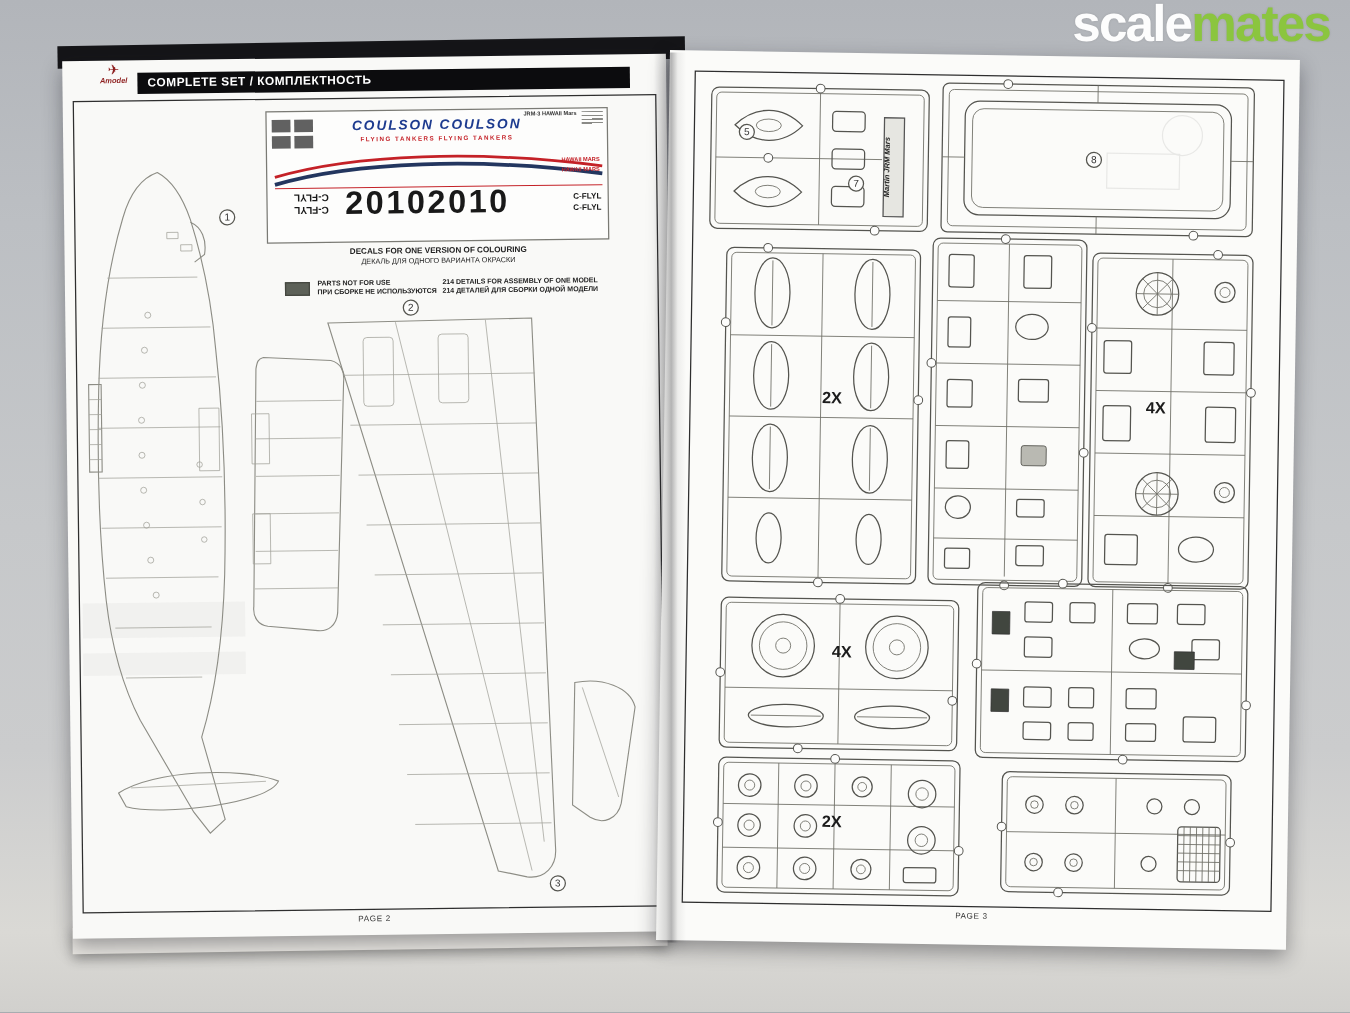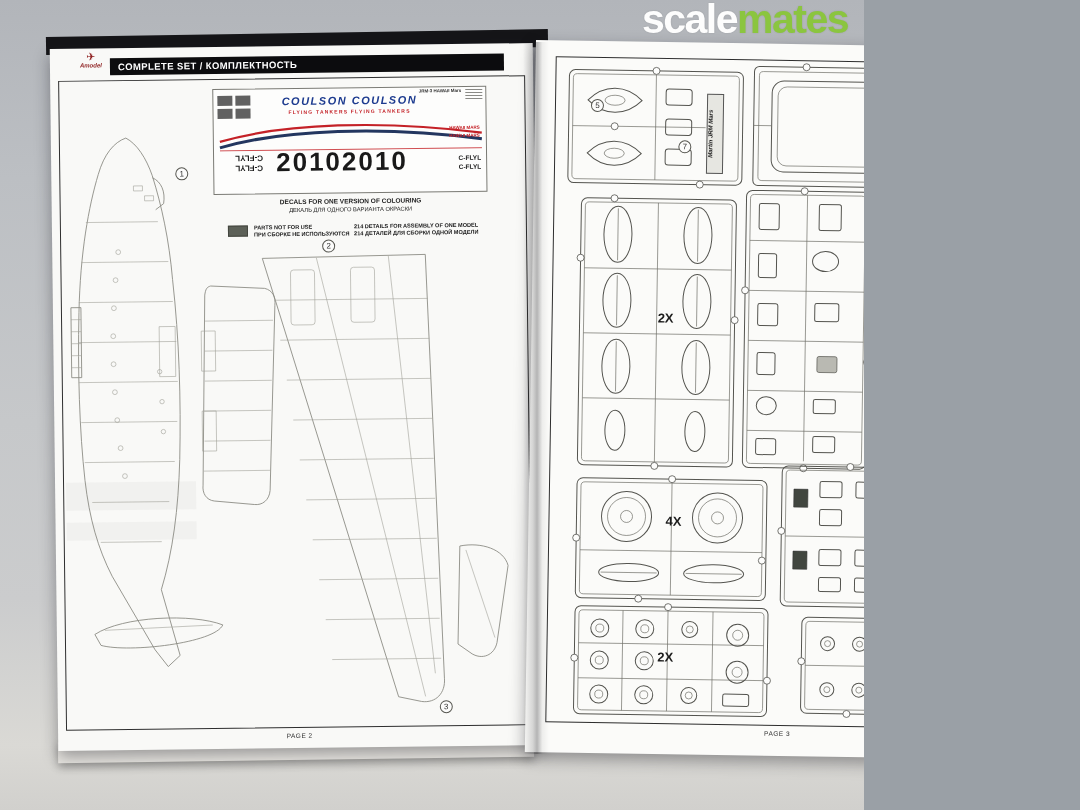--- a/index.html
+++ b/index.html
@@ -1,18 +1,18 @@
 <!DOCTYPE html>
 <html><head>
 <meta charset="utf-8">
 <style>
   * { margin:0; padding:0; box-sizing:border-box; }
   html,body { background:#9aa0a6; }
   body { font-family:"Liberation Sans", sans-serif; }
-  .photo { position:relative; width:864px; height:810px; overflow:hidden;
+  .photo { position:relative; width:1080px; height:810px; overflow:hidden;
     background:linear-gradient(180deg,#b2b5ba 0%,#bcbfc3 22%,#c6c8ca 52%,#cbcccd 74%,#dad9d5 92%,#d1d0cd 100%); }
 
   .watermark { position:absolute; top:-4px; right:16px; font-size:41px; font-weight:bold;
     letter-spacing:-1.5px; z-index:30; text-shadow:0 0 2px rgba(0,0,0,0.12); }
   .wm-a { color:#fdfdfd; } .wm-b { color:#8bc53f; }
 
   .cover-strip { position:absolute; left:46px; top:33px; width:502px; height:18px;
     background:#151518; transform:rotate(-0.9deg); z-index:0; }
   .page-stack { position:absolute; left:58px; top:738px; width:476px; height:22px;
     background:#eae8e3; border-top:1px solid #c9c7c2; transform:rotate(-0.8deg);

